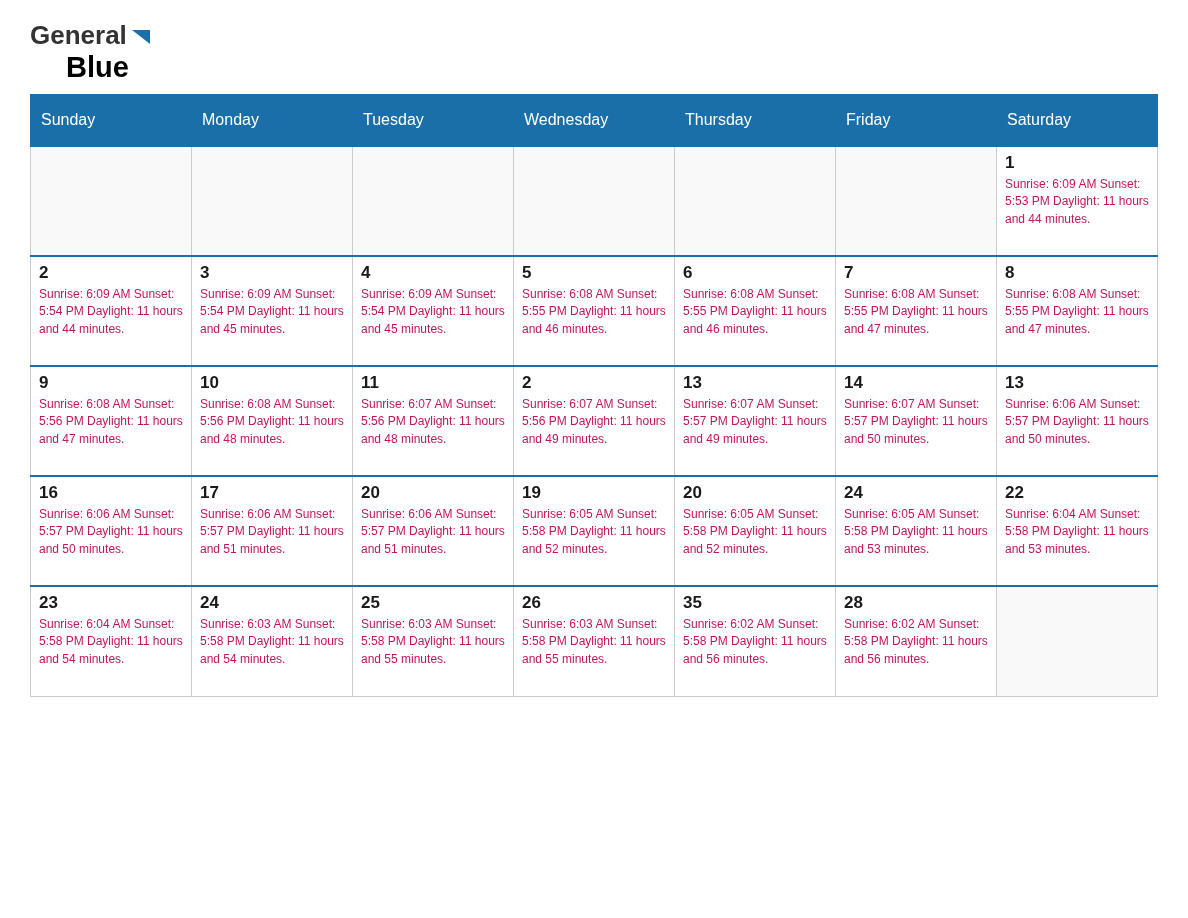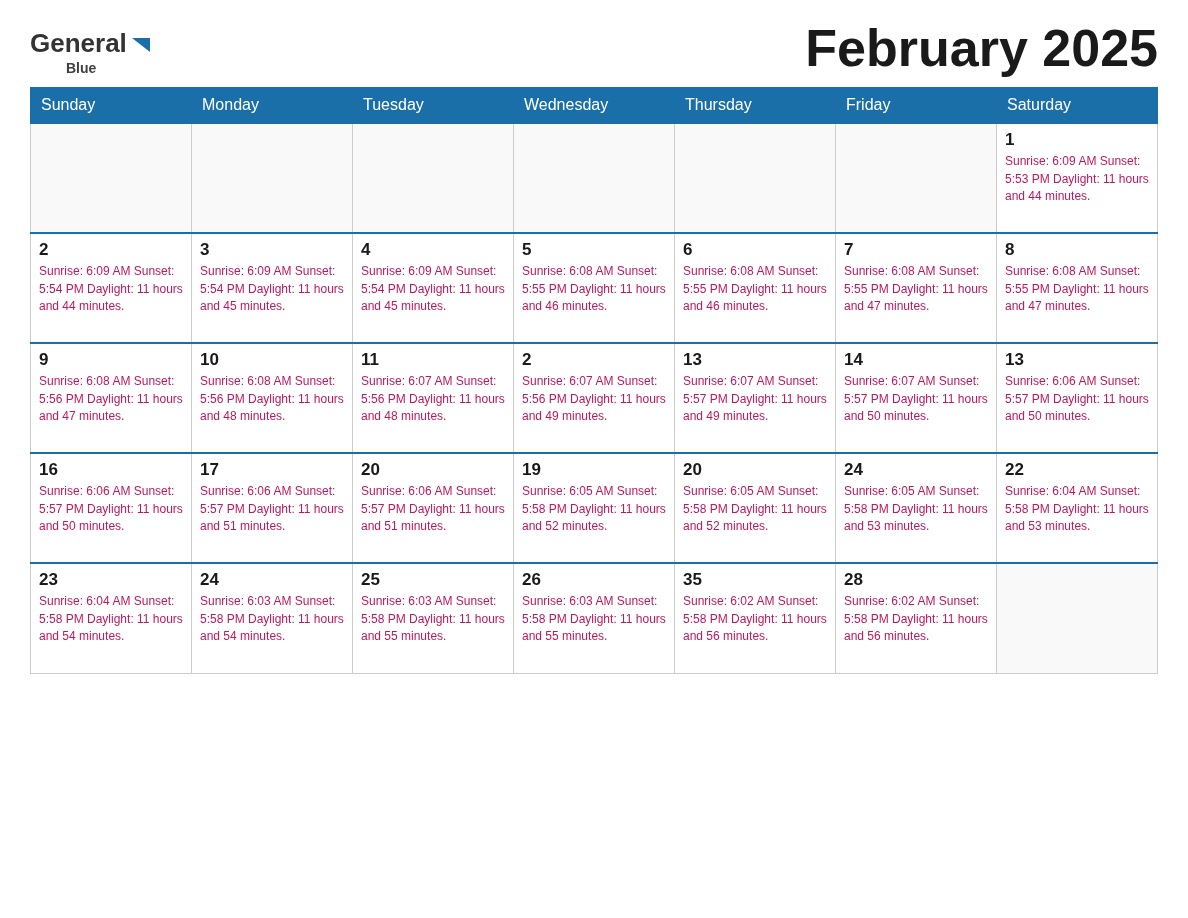--- a/index.html
+++ b/index.html
@@ -6,21 +6,21 @@
     body {
       font-family: Arial, sans-serif;
       background: #fff;
       padding: 20px 30px;
       width: 1188px;
       min-height: 918px;
     }
     .header {
       display: flex;
       justify-content: space-between;
-      align-items: flex-end;
+      align-items: flex-start;
       margin-bottom: 10px;
     }
     .logo {
       display: flex;
       flex-direction: column;
       align-items: flex-start;
     }
     .title-section {
       text-align: right;
     }
@@ -38,21 +38,21 @@
     .calendar {
       width: 100%;
       border-collapse: collapse;
       margin-top: 10px;
     }
     .calendar th {
       background-color: #1a6fa8;
       color: #fff;
       font-size: 16px;
       font-weight: normal;
-      padding: 8px 10px;
+      padding: 16px 10px;
       text-align: left;
       border: 1px solid #1a6fa8;
     }
     .calendar td {
       vertical-align: top;
       border: 1px solid #ccc;
       padding: 6px 8px;
       width: 14.28%;
       min-height: 110px;
       height: 110px;
@@ -91,25 +91,24 @@
 
 <div class="header">
   <div class="logo">
     <div class="logo-row">
       <span class="logo-text-general">General</span>
       <svg width="22" height="22" viewBox="0 0 22 22" style="margin-left:1px;margin-top:2px;">
         <polygon points="2,4 20,4 20,18" fill="#1a6fa8"></polygon>
       </svg>
     </div>
     <div style="margin-left:36px;">
-      <span style="font-size:14px;font-weight:bold;color:#404040;">Blue</span>
+      <span style="font-size:29px;font-weight:bold;color:#000000;">Blue</span>
     </div>
   </div>
   <div class="title-section">
-    <div class="main-title">February 2025</div>
   </div>
 </div>
 
 <table class="calendar">
   <thead>
     <tr>
     <th>Sunday</th>
         <th>Monday</th>
         <th>Tuesday</th>
         <th>Wednesday</th>

